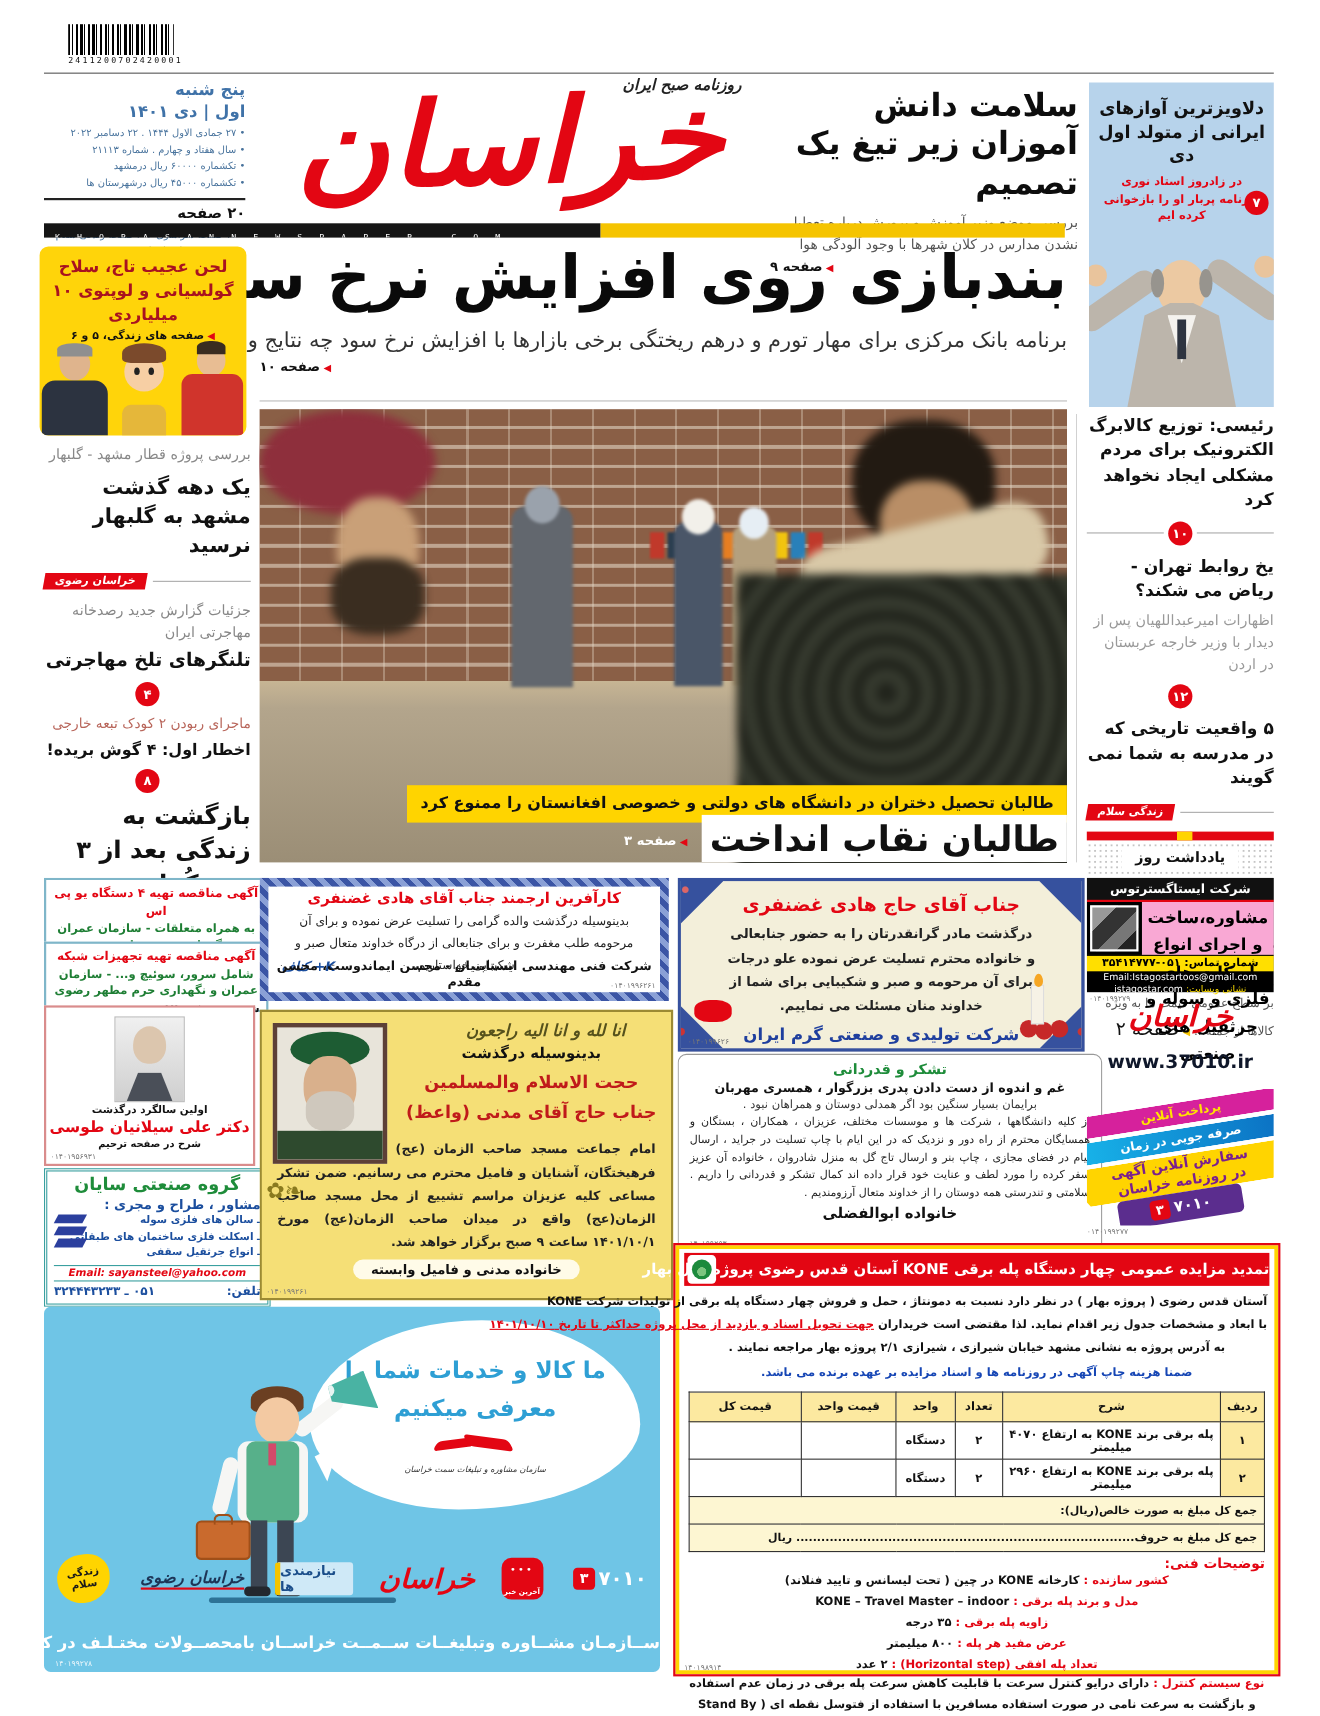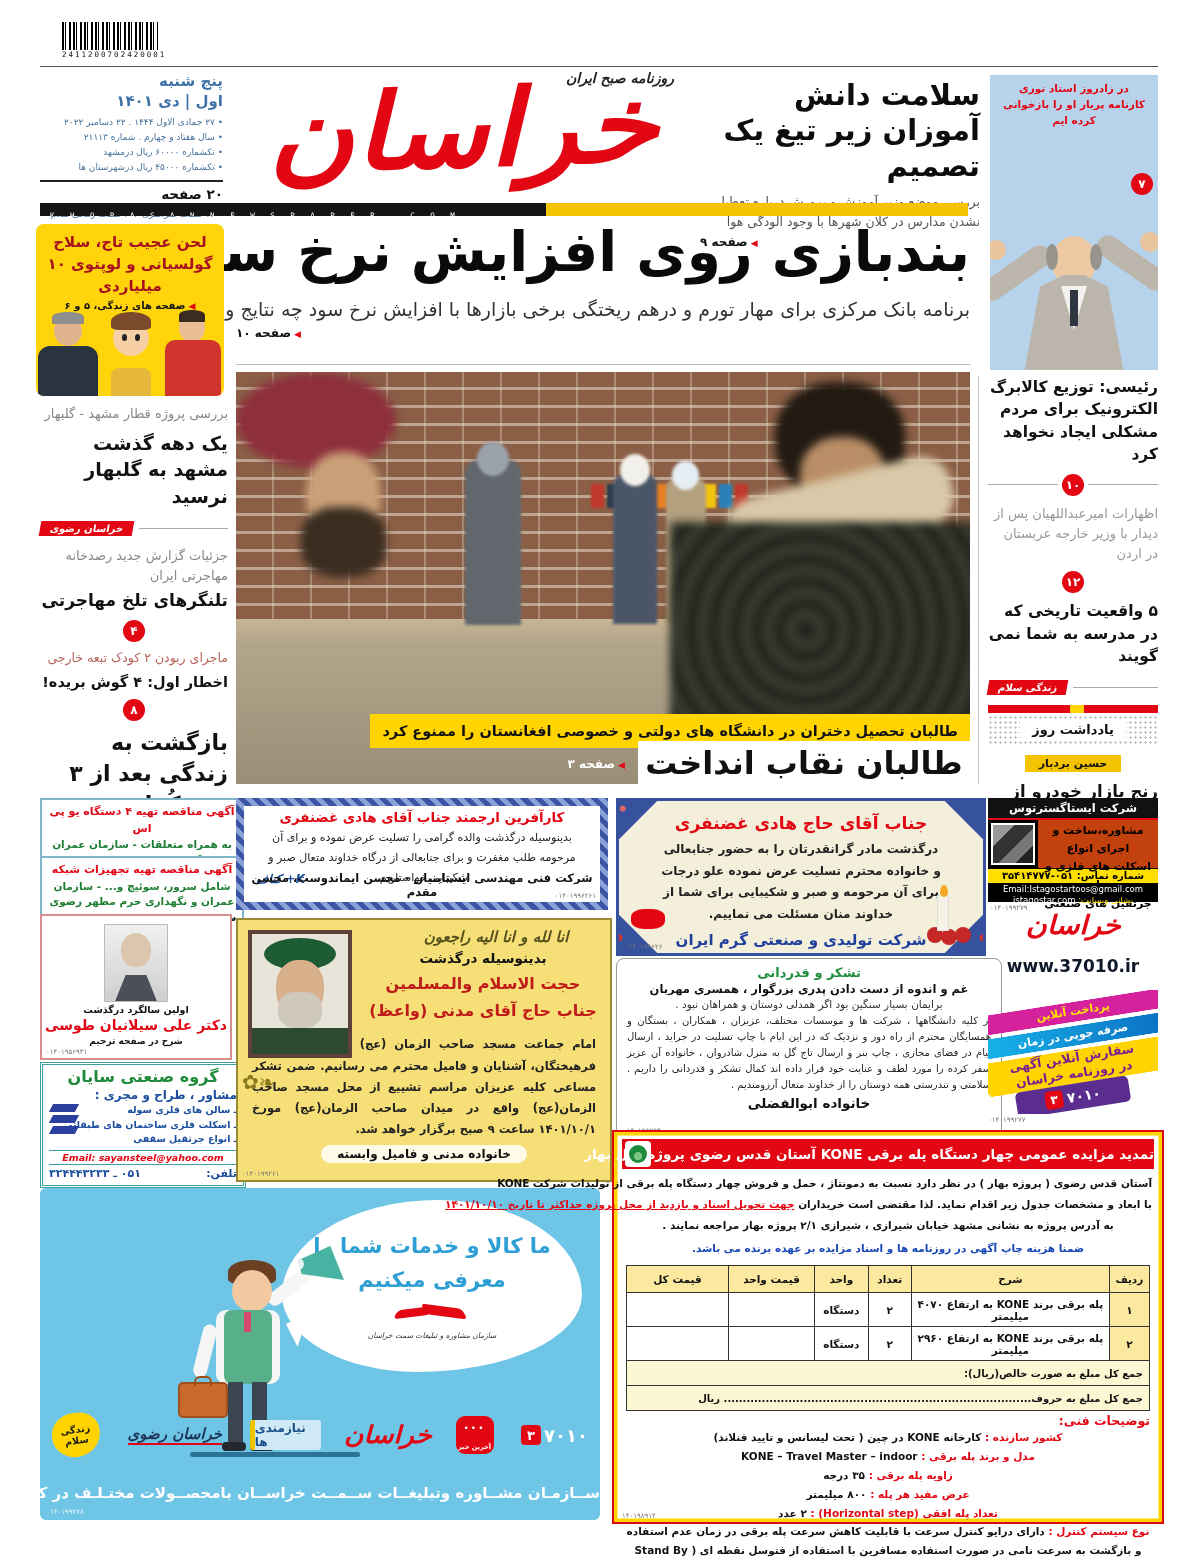--- a/index.html
+++ b/index.html
@@ -204,21 +204,21 @@
   .thanks .t{color:#1e8c3a;font-weight:bold;font-size:13px;text-align:center}
   .thanks .l1{font-size:11.5px;font-weight:bold;text-align:center;margin-top:2px}
   .thanks .n{color:#1e8c3a;font-weight:bold;font-size:19px;text-align:center;margin-top:2px}
   .thanks .l2{font-size:10.5px;text-align:center;color:#333;margin-top:2px}
   .thanks .bd{font-size:10px;line-height:1.6;text-align:justify;color:#222;margin-top:3px}
   .thanks .ft{font-size:13.5px;font-weight:bold;text-align:center;margin-top:2px}
 
   .ist{left:988px;top:798px;width:170px;height:104px;position:absolute;background:#000}
   .ist .hd{background:#111;color:#fff;font-weight:bold;font-size:11.5px;text-align:center;line-height:20px;height:20px;border-bottom:2px solid #e30613}
   .ist .mid{display:flex;height:48px}
-  .ist .bd{flex:1;background:#c2410c;color:#000;font-weight:bold;font-size:11px;text-align:center;line-height:1.65;padding-top:2px}
+  .ist .bd{flex:1;background:#f9a8d4;color:#000;font-weight:bold;font-size:15px;text-align:center;line-height:1.65;padding-top:2px}
   .ist .pic{width:44px;background:linear-gradient(135deg,#999 0 30%,#333 30% 55%,#777 55% 75%,#222 75%);border:3px solid #000;outline:2px solid #fff;outline-offset:-5px}
   .ist .ph{background:#ffdf00;color:#000;font-weight:bold;font-size:10px;text-align:center;border-top:1.5px solid #000;line-height:14px;height:14px}
   .ist .bt{color:#fff;font-size:8.5px;text-align:center;line-height:1.25;padding-top:1px}
   .ist .bt .y{color:#ffdf00}
 
   .web37010{left:988px;top:910px;width:170px;height:72px;position:absolute;text-align:center}
   .web37010 .lg{color:#e30613;font-weight:bold;font-style:italic;font-size:26px;transform:scaleX(1.1);display:inline-block}
   .web37010 .url{color:#0f172a;font-weight:bold;font-size:17px;direction:ltr;margin-top:16px}
 
   .banner{left:988px;top:990px;width:170px;height:124px;position:absolute;overflow:hidden}
@@ -340,20 +340,21 @@
   <div class="abs topstory">
     <h2>سلامت دانش آموزان زیر تیغ یک تصمیم</h2>
     <p>بررسی موضع وزیر آموزش و پرورش درباره تعطیل نشدن مدارس در کلان شهرها با وجود آلودگی هوا</p>
     <div class="pref">
       <span class="chev"></span>
       <span>صفحه ۹</span>
     </div>
   </div>
 
   <div class="abs singer">
+    <div class="t">دلاویزترین آوازهای ایرانی از متولد اول دی</div>
     <div class="s">در زادروز استاد نوری کارنامه پربار او را بازخوانی کرده ایم</div>
     <div class="circle pgc">۷</div>
     <div class="sb-photo">
       <div class="sb-arm" style="left:-14px;top:52px;transform:rotate(-35deg)"></div>
       <div class="sb-arm" style="right:-14px;top:42px;transform:rotate(35deg)"></div>
       <div class="sb-hand" style="left:-4px;top:30px"></div>
       <div class="sb-hand" style="right:-2px;top:22px"></div>
       <div class="sb-head"></div>
       <div class="sb-hair" style="left:56px;top:34px"></div>
       <div class="sb-hair" style="right:56px;top:34px"></div>
@@ -470,20 +471,21 @@
 
   <div class="abs vrule"></div>
 
   <div class="abs rightcol">
     <div class="rc-t">رئیسی: توزیع کالابرگ الکترونیک برای مردم مشکلی ایجاد نخواهد کرد</div>
     <div class="circdiv">
       <span class="hline"></span>
       <span class="circle">۱۰</span>
       <span class="hline"></span>
     </div>
+    <div class="rc-t">یخ روابط تهران - ریاض می شکند؟</div>
     <div class="rc-g">اظهارات امیرعبداللهیان پس از دیدار با وزیر خارجه عربستان در اردن</div>
     <div class="circle">۱۲</div>
     <div class="rc-t">۵ واقعیت تاریخی که در مدرسه به شما نمی گویند</div>
     <div class="badgerow">
       <span class="hline"></span>
       <span class="rbadge">زندگی سلام</span>
     </div>
     <div class="redbar">
         <i></i>
       </div>

